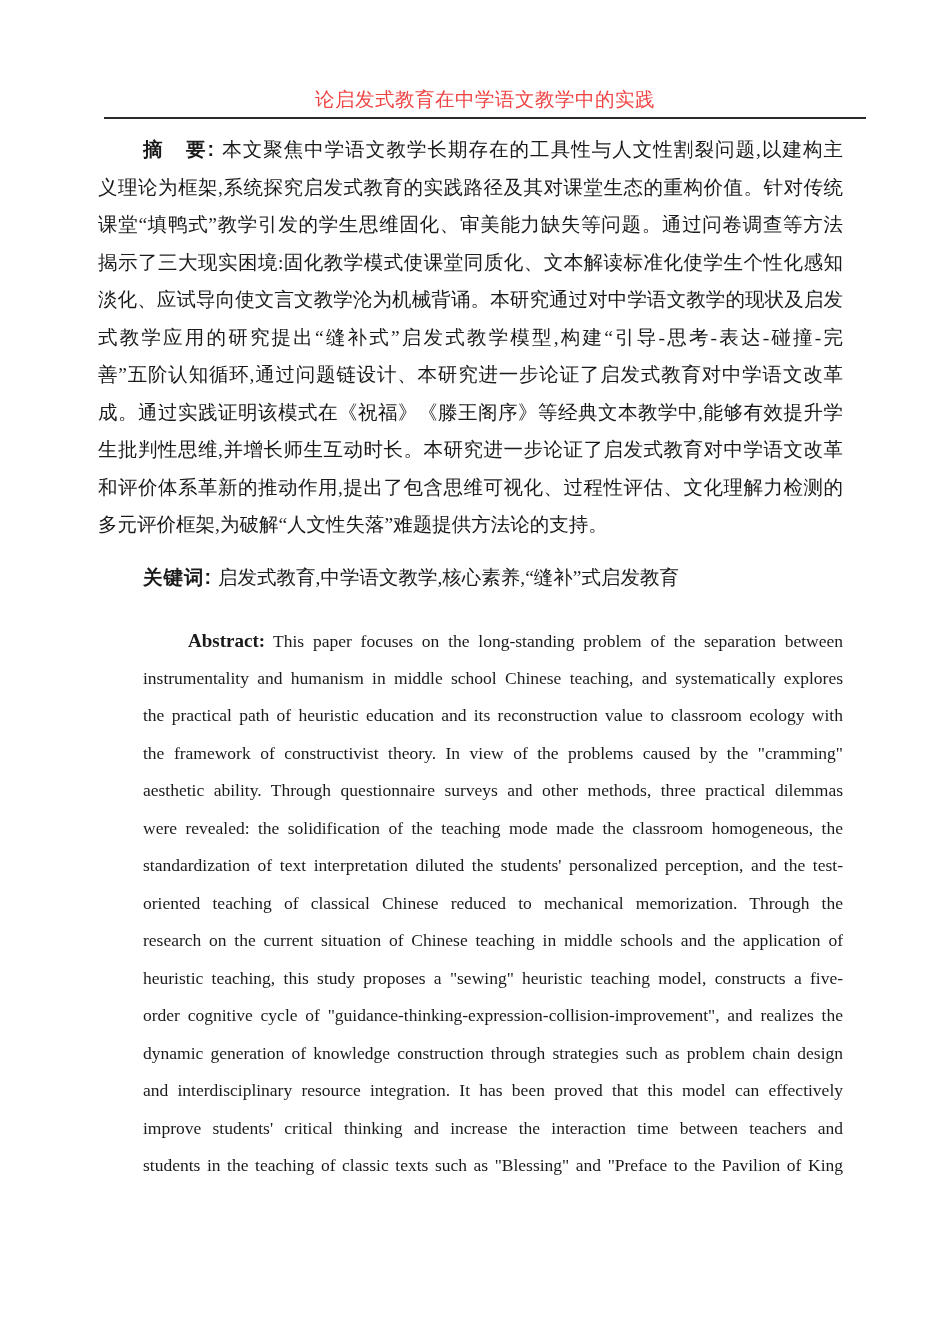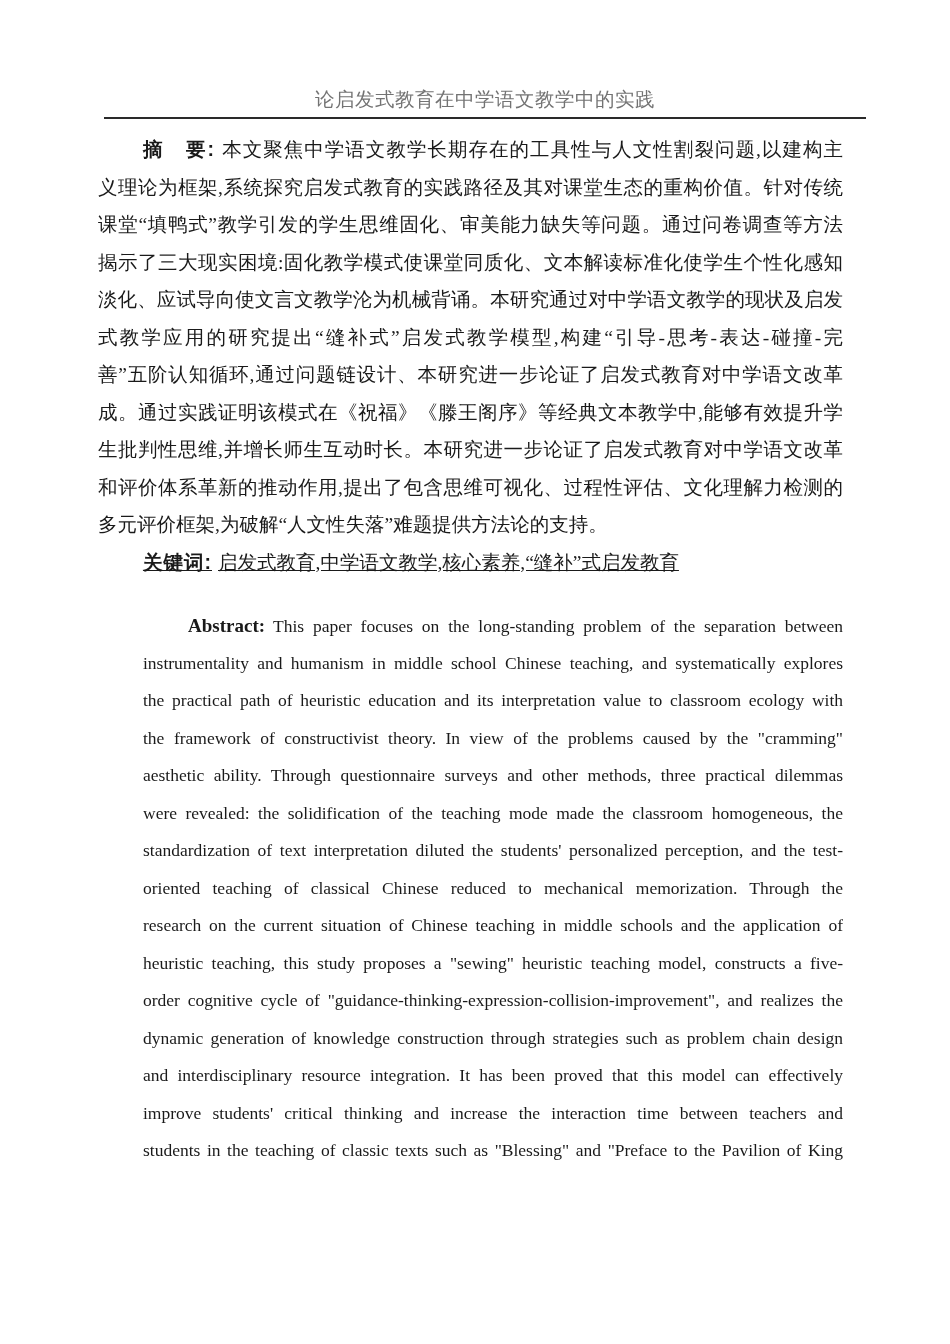--- a/index.html
+++ b/index.html
@@ -15,21 +15,21 @@
     position:absolute;
     top:88px; left:104px; width:762px;
     text-align:center;
     border-bottom:2px solid #2a2a2a;
     padding-bottom:5px;
   }
   .doc-title {
     font-size:19.5px;
     line-height:24px;
     letter-spacing:0.5px;
-    color:#737373;
+    color:#ef4444;
   }
   .doc-body {
     position:absolute;
     top:119px; left:98px; width:745px;
   }
   .para { margin:0; }
   .para-cn { margin-top:12px; font-size:19.5px; }
   .line {
     line-height:37.5px;
     height:37.5px;
@@ -41,21 +41,21 @@
     text-align-last:justify;
     text-justify:inter-character;
   }
   .first-line { text-indent:45px; }
   .label-cn {
     font-weight:bold;
     font-family:"Liberation Sans","DejaVu Sans",sans-serif;
     letter-spacing:1px;
     padding-right:6px;
   }
-  .para-keywords { font-size:19.5px;text-decoration:underline; }
+  .para-keywords { margin-top:15px; font-size:19.5px; }
   .para-en { margin-top:26px; font-size:17.5px;margin-left:45px; }
   .para-en .line { line-height:37.5px; }
   .label-en {
     font-weight:bold;
     font-size:19px;
     padding-right:8px;
   }
 </style>
 </head>
 <body>
@@ -91,21 +91,21 @@
         <span class="label-cn">关键词:</span><span>启发式教育,中学语文教学,核心素养,“缝补”式启发教育</span>
       </div>
     </div>
 
     <div class="para para-en">
       <div class="line justify first-line">
         <span class="label-en">Abstract:</span><span>This paper focuses on the long-standing problem of the separation between</span>
       </div>
       <div>
           <div class="line justify">instrumentality and humanism in middle school Chinese teaching, and systematically explores</div>
-          <div class="line justify">the practical path of heuristic education and its interpretation value to classroom ecology with</div>
+          <div class="line justify">the practical path of heuristic education and its reconstruction value to classroom ecology with</div>
           <div class="line justify">the framework of constructivist theory. In view of the problems caused by the "cramming"</div>
           <div class="line justify">aesthetic ability. Through questionnaire surveys and other methods, three practical dilemmas</div>
           <div class="line justify">were revealed: the solidification of the teaching mode made the classroom homogeneous, the</div>
           <div class="line justify">standardization of text interpretation diluted the students' personalized perception, and the test-</div>
           <div class="line justify">oriented teaching of classical Chinese reduced to mechanical memorization. Through the</div>
           <div class="line justify">research on the current situation of Chinese teaching in middle schools and the application of</div>
           <div class="line justify">heuristic teaching, this study proposes a "sewing" heuristic teaching model, constructs a five-</div>
           <div class="line justify">order cognitive cycle of "guidance-thinking-expression-collision-improvement", and realizes the</div>
           <div class="line justify">dynamic generation of knowledge construction through strategies such as problem chain design</div>
           <div class="line justify">and interdisciplinary resource integration. It has been proved that this model can effectively</div>

